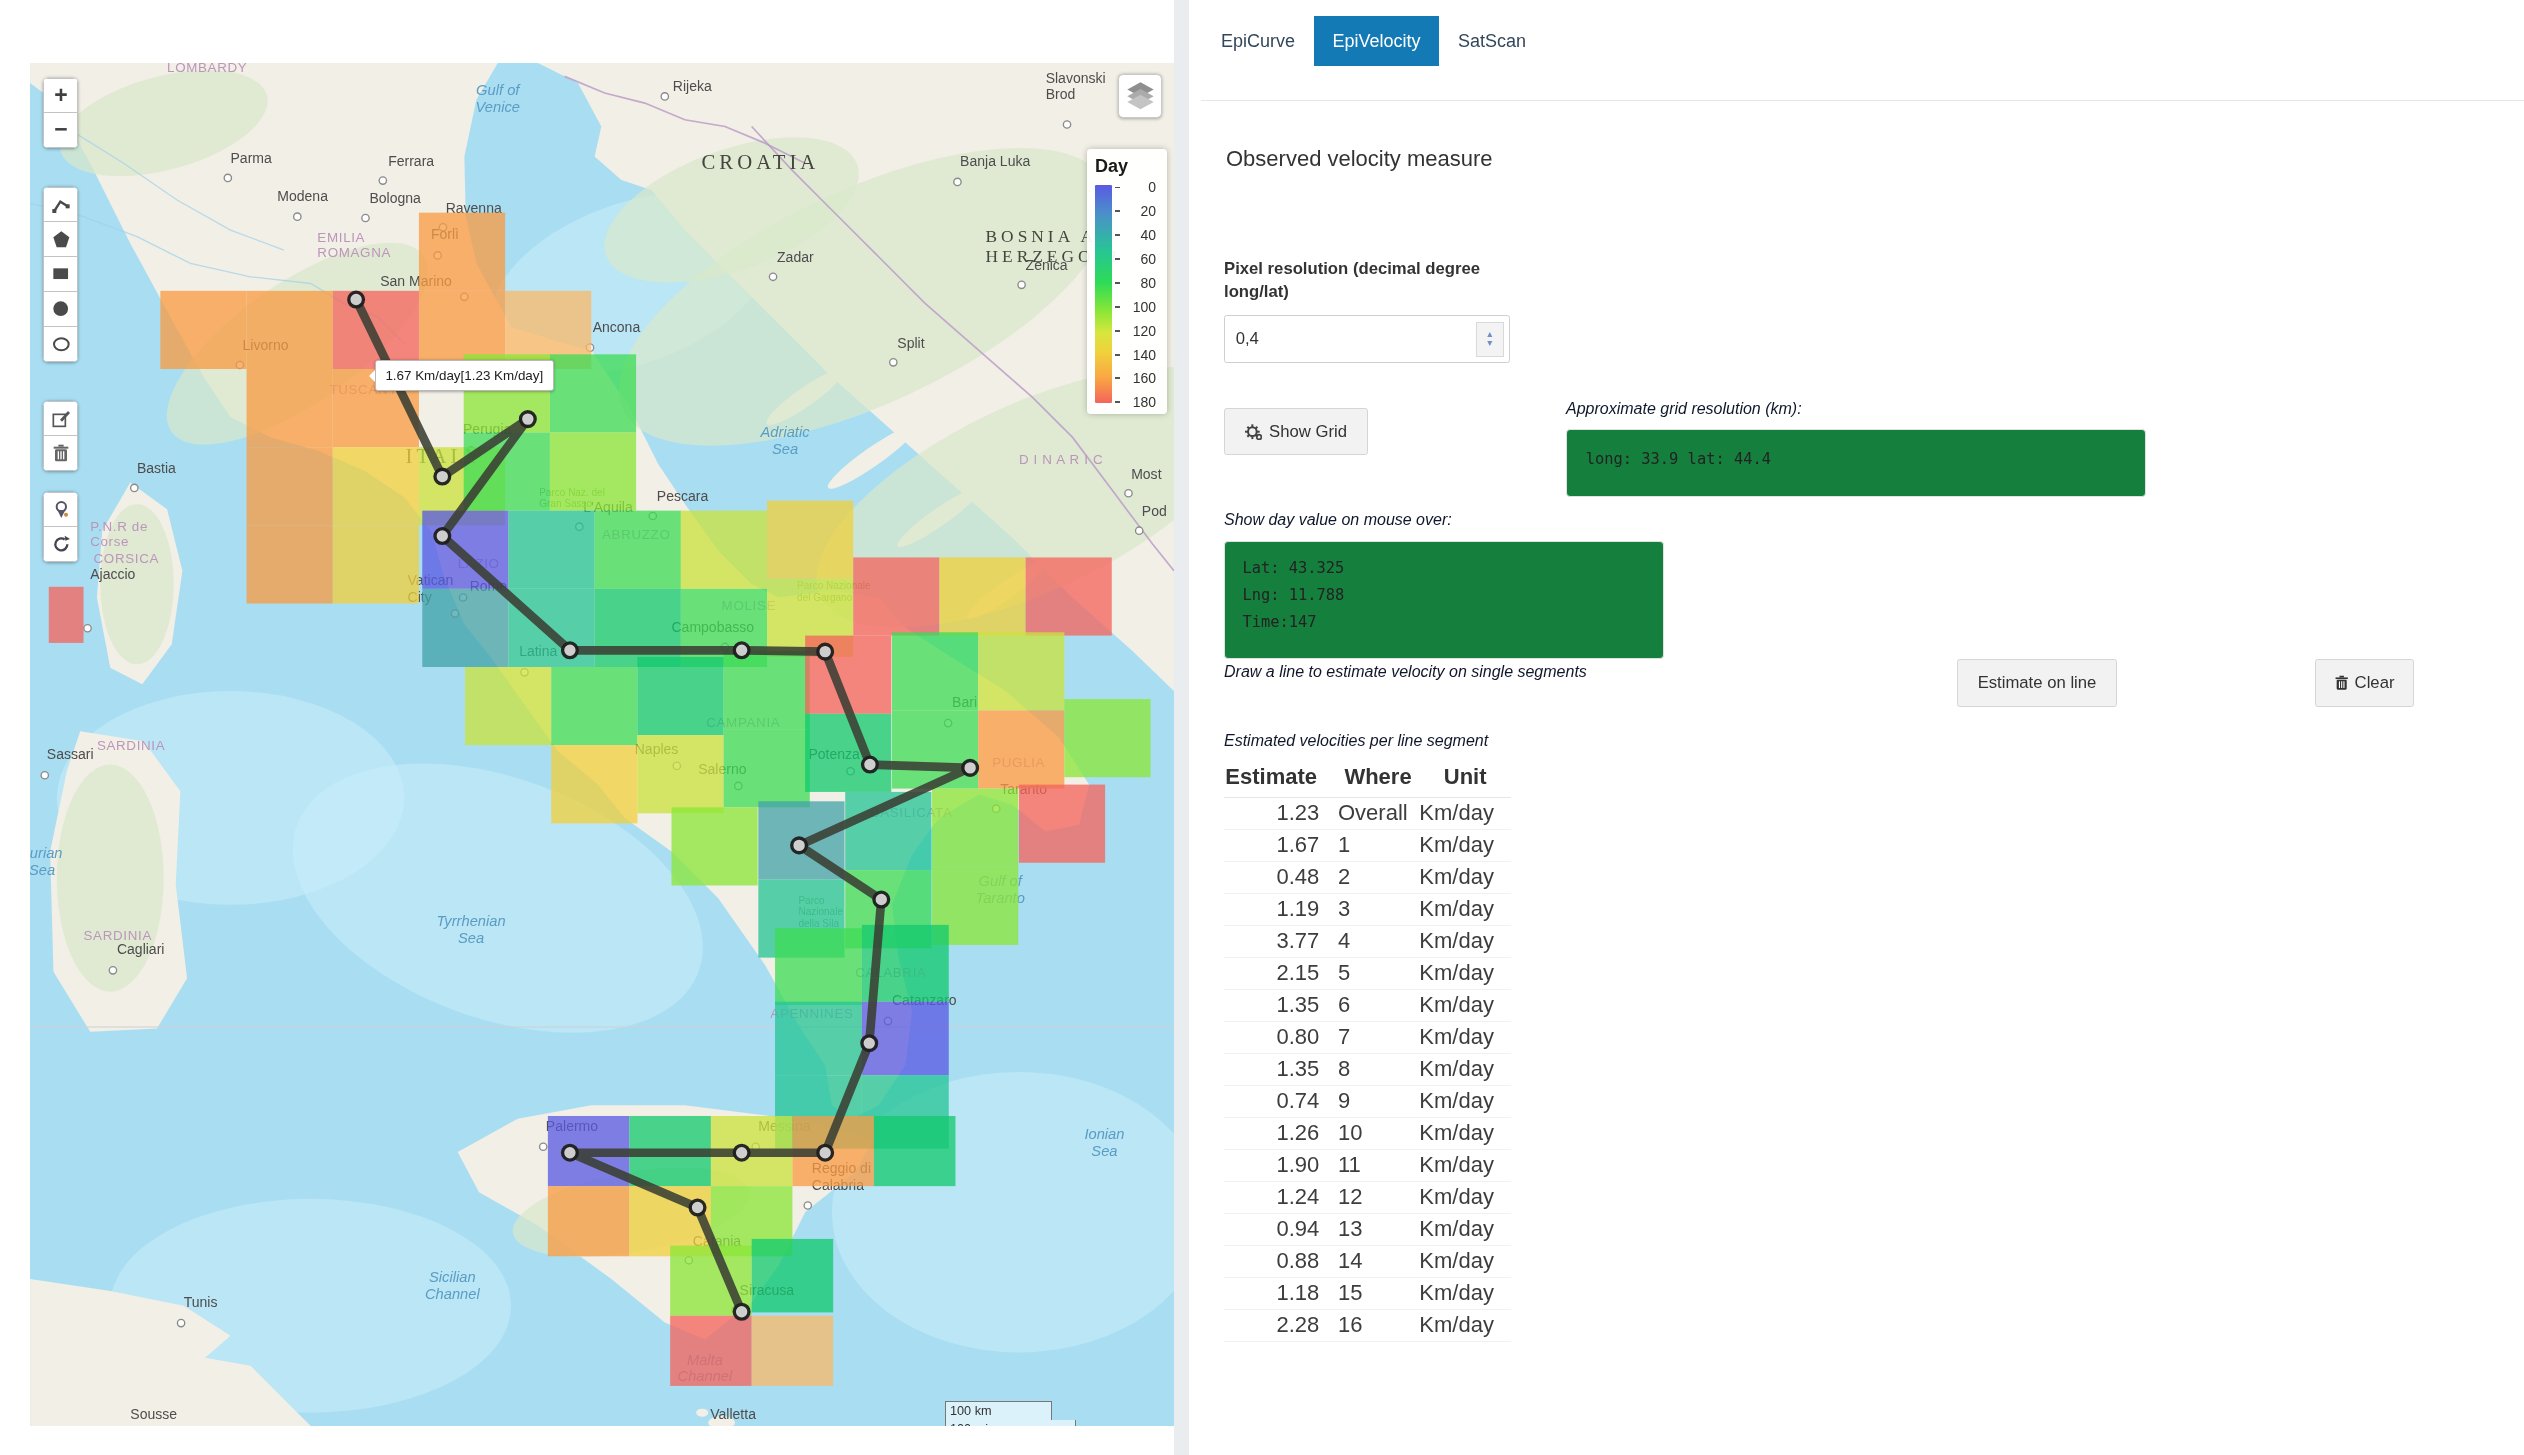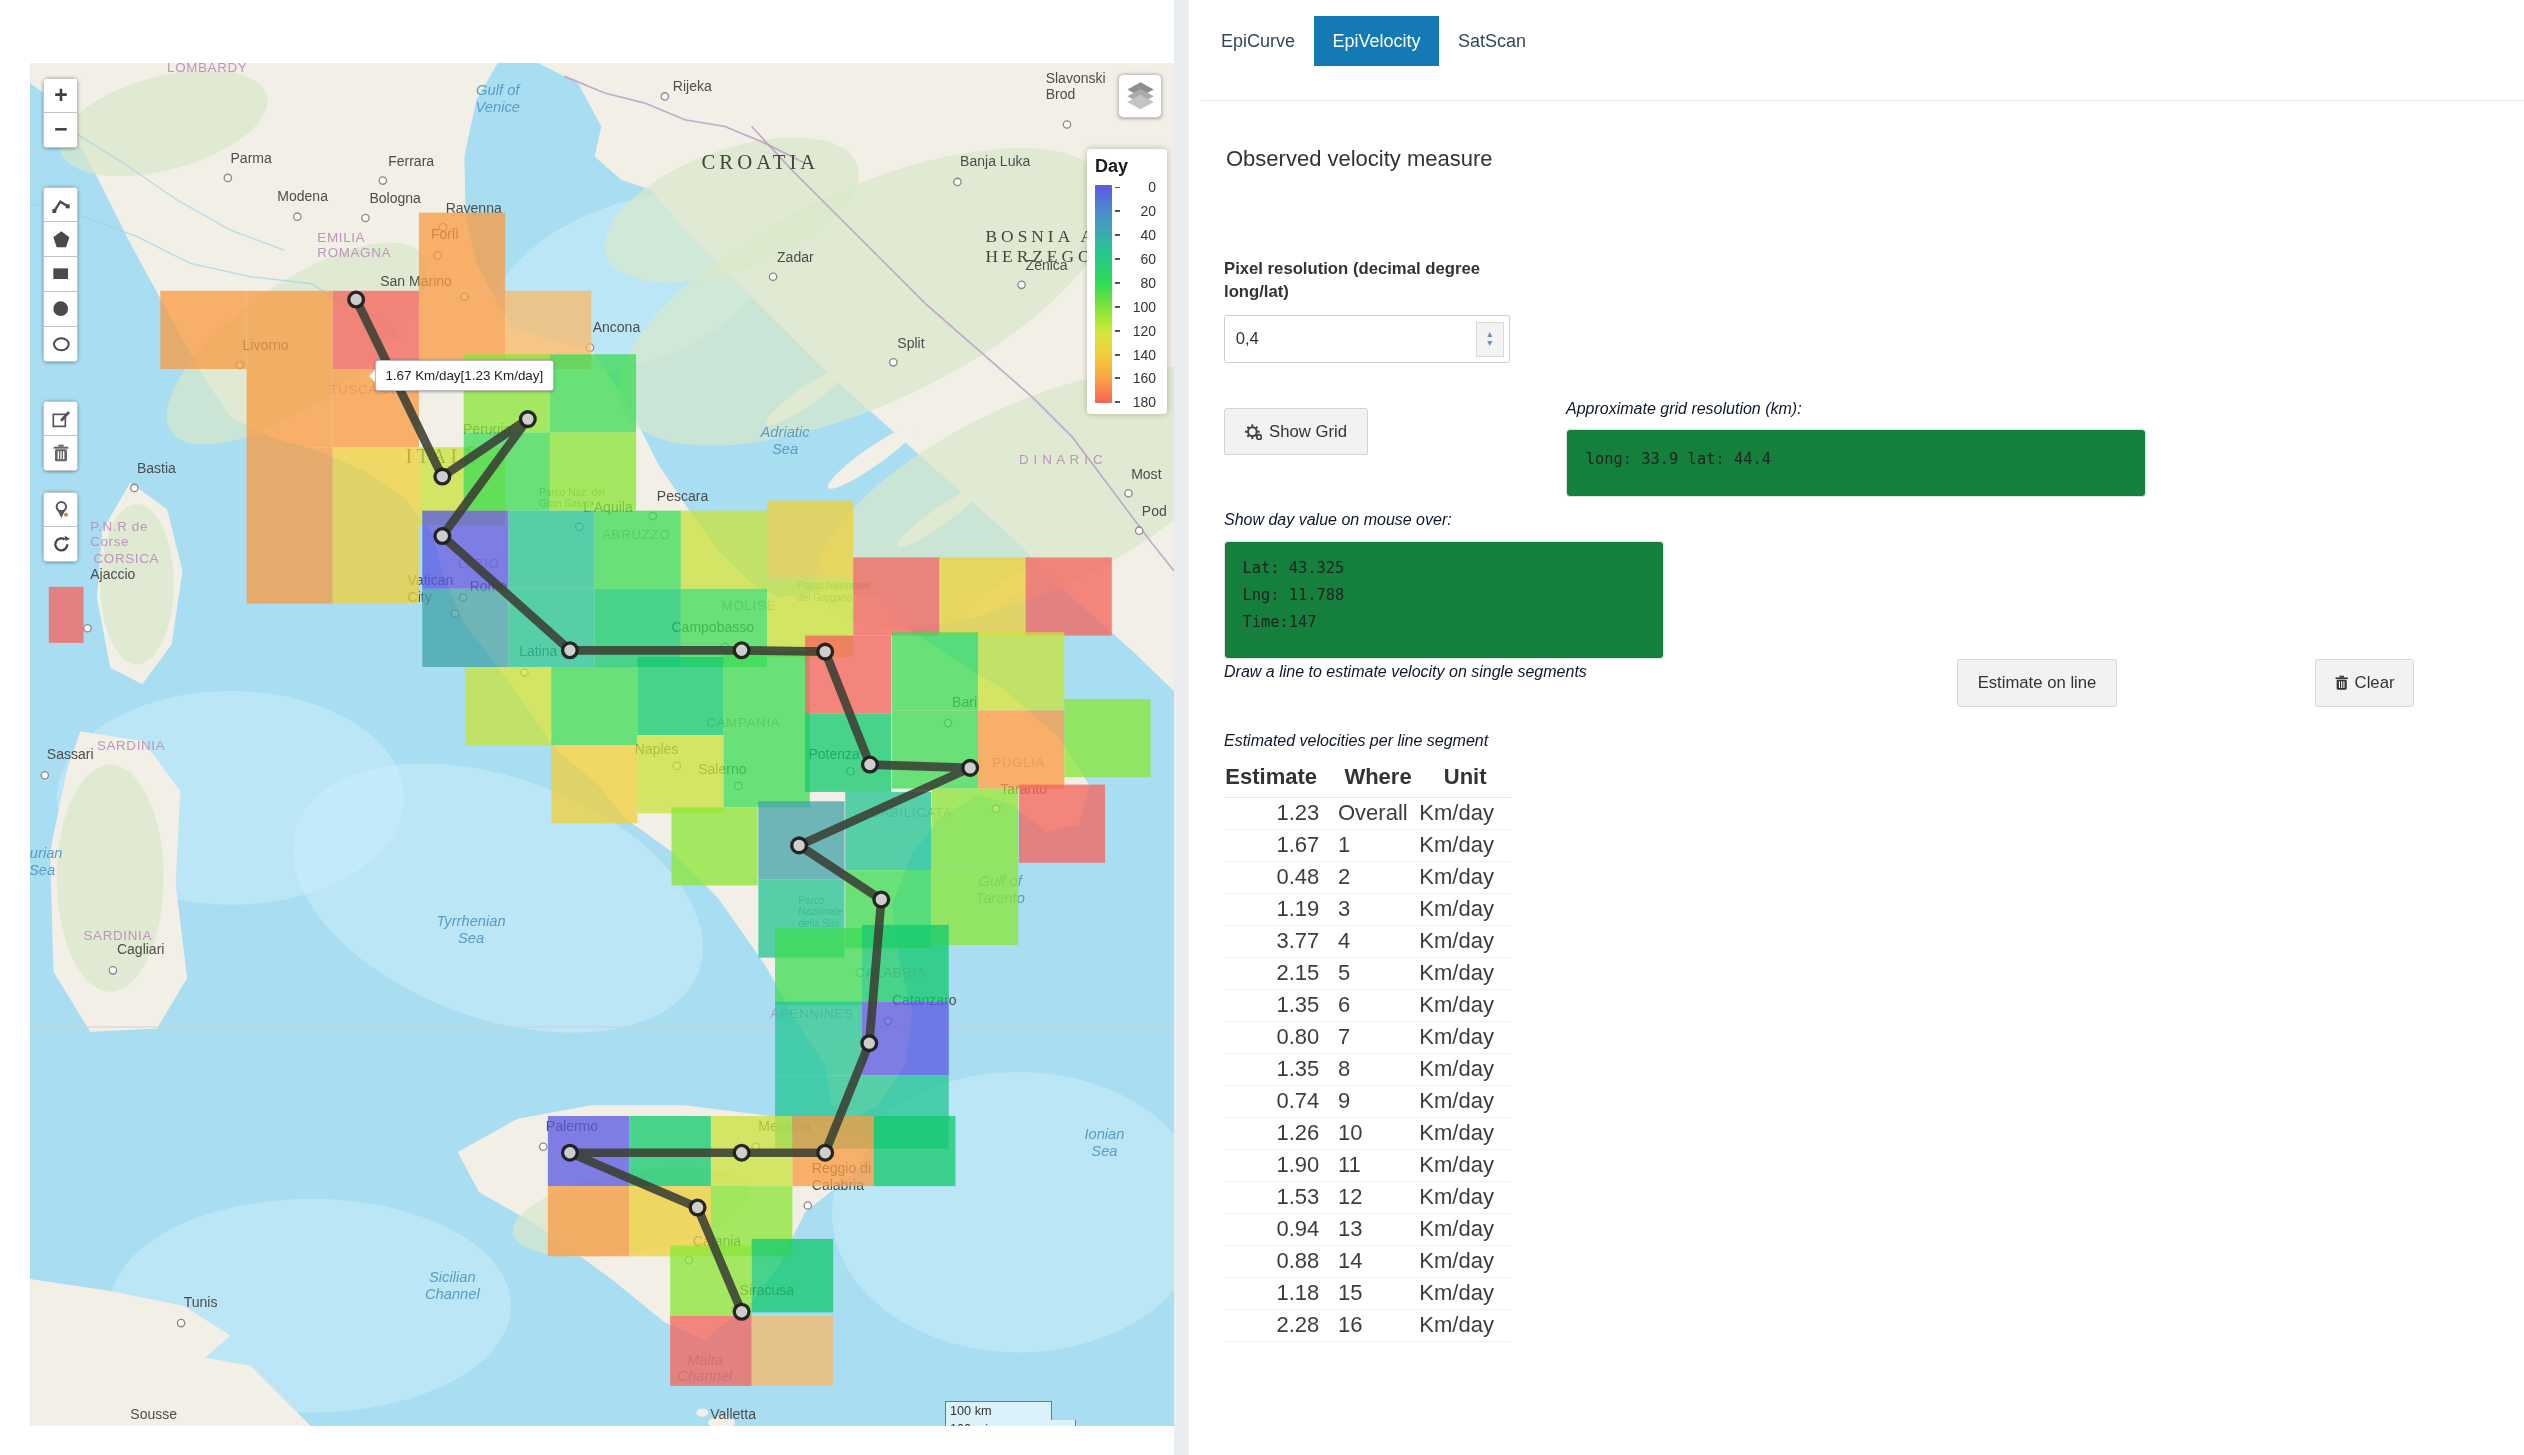--- a/index.html
+++ b/index.html
@@ -582,21 +582,21 @@
             <td class="c-est">1.26</td>
             <td class="c-where">10</td>
             <td class="c-unit">Km/day</td>
           </tr>
           <tr>
             <td class="c-est">1.90</td>
             <td class="c-where">11</td>
             <td class="c-unit">Km/day</td>
           </tr>
           <tr>
-            <td class="c-est">1.53</td>
+            <td class="c-est">1.24</td>
             <td class="c-where">12</td>
             <td class="c-unit">Km/day</td>
           </tr>
           <tr>
             <td class="c-est">0.94</td>
             <td class="c-where">13</td>
             <td class="c-unit">Km/day</td>
           </tr>
           <tr>
             <td class="c-est">0.88</td>

